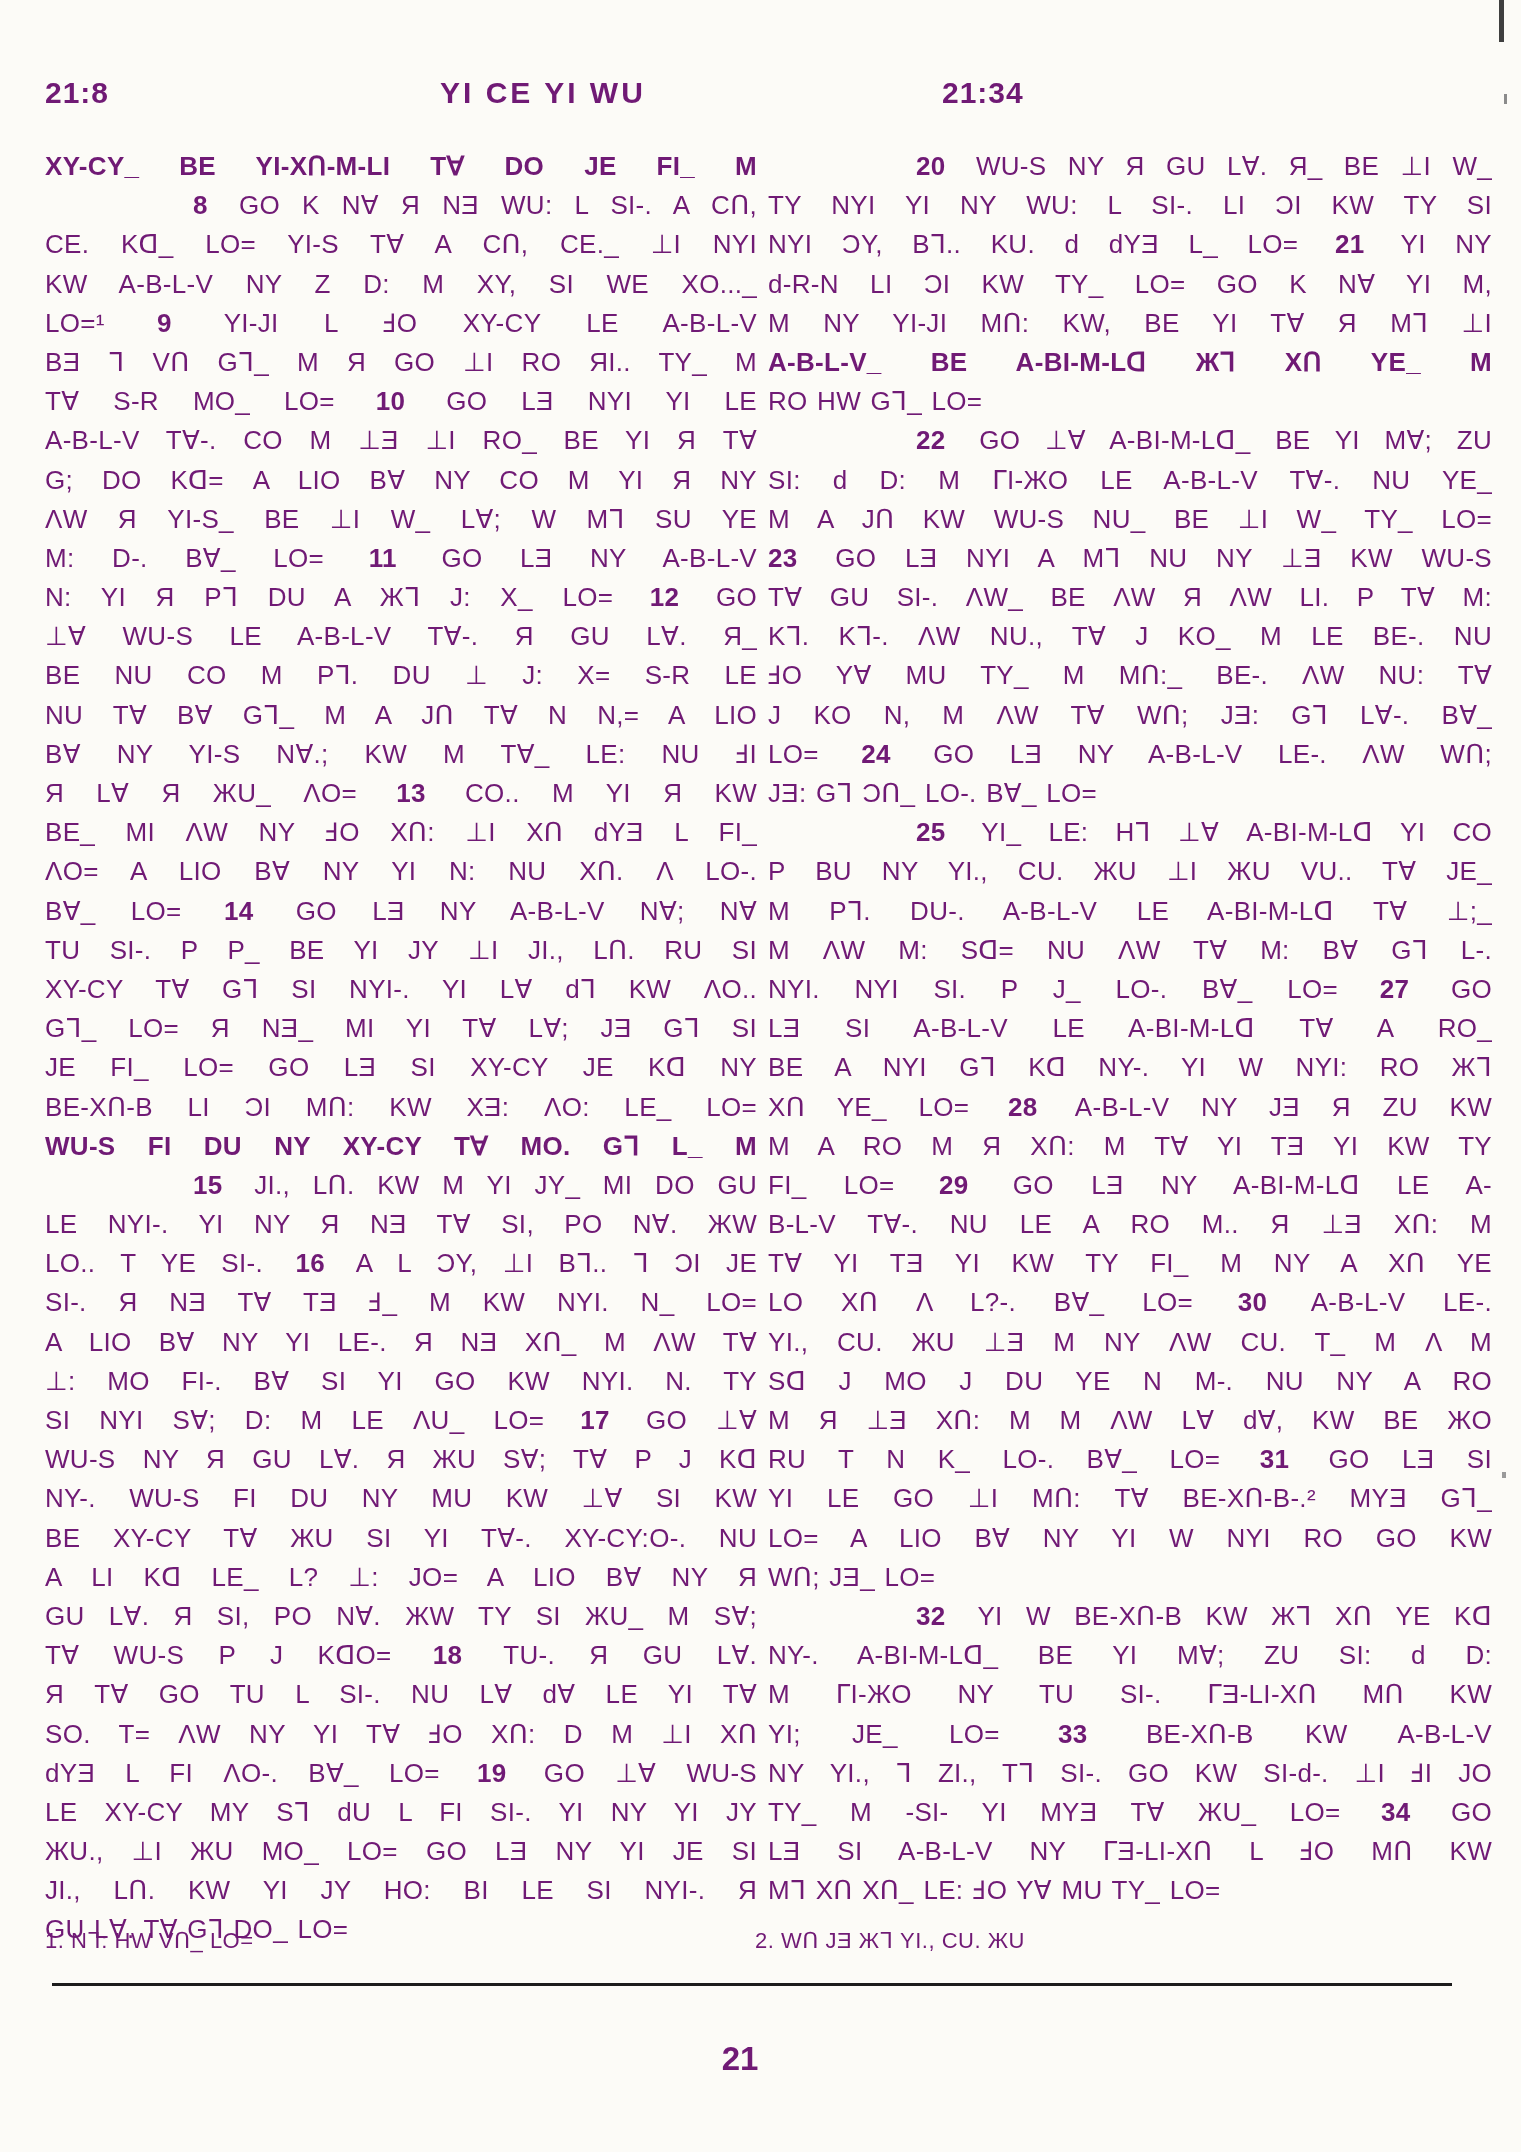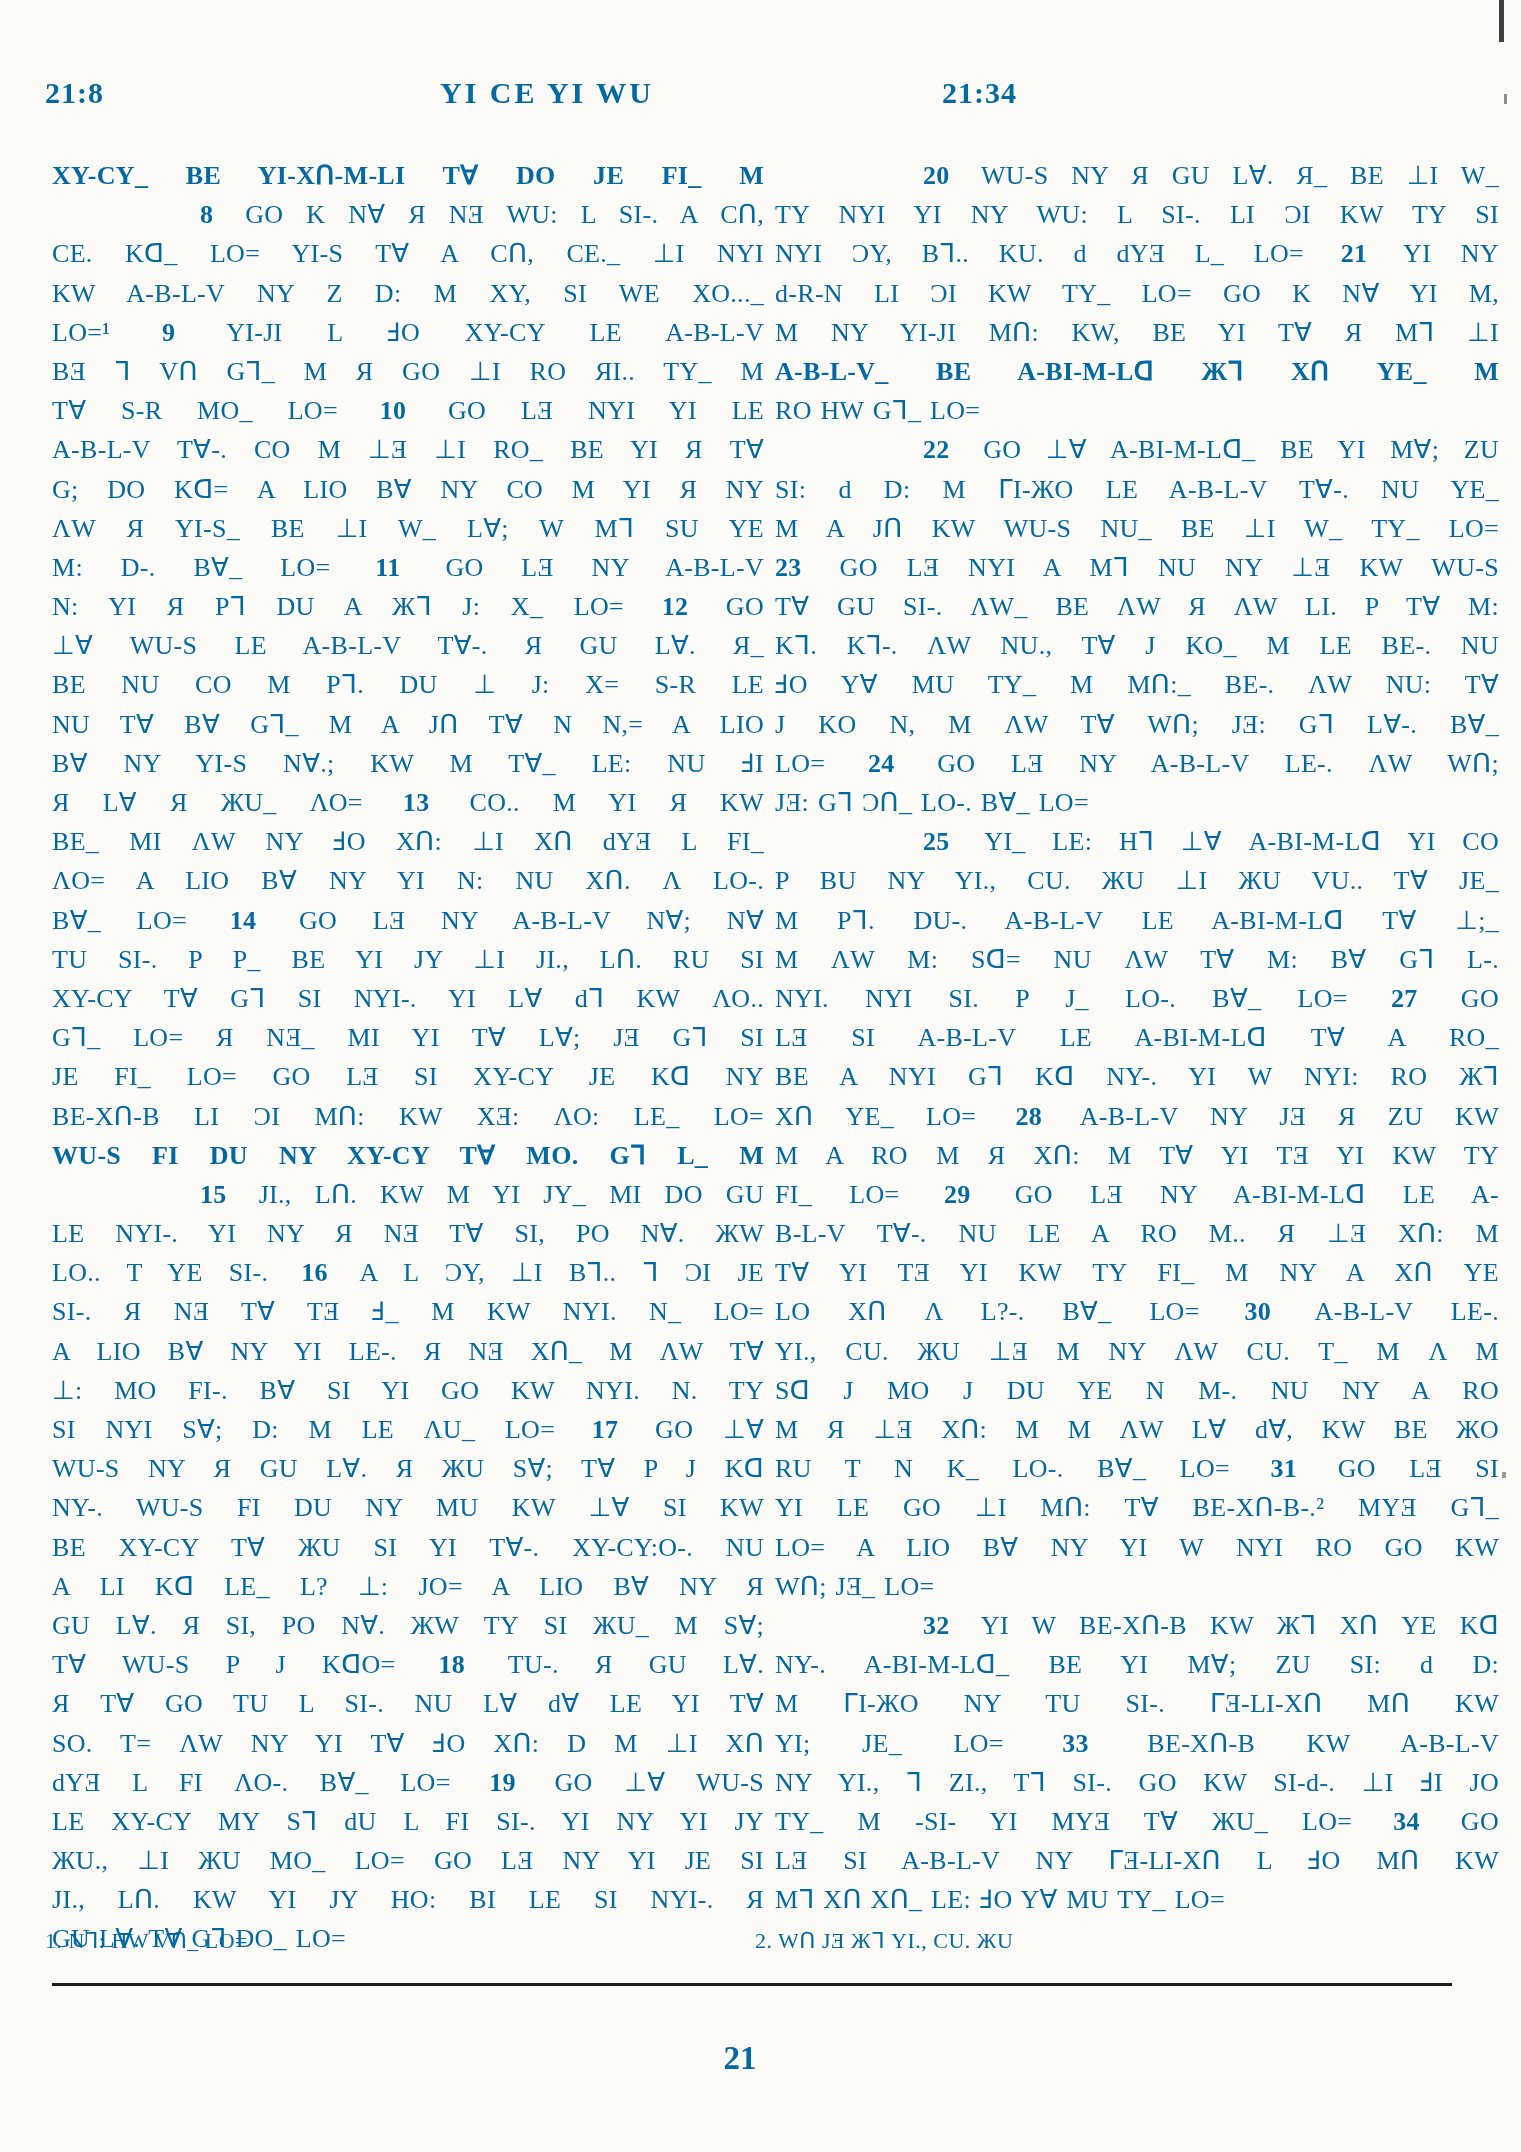--- a/index.html
+++ b/index.html
@@ -1,34 +1,33 @@
 <!DOCTYPE html>
 <html><head>
 <meta charset="utf-8">
 <style>
   html,body{margin:0;padding:0;}
   body{background:#e8e6e1;}
   .page{
     position:relative;
     width:1521px;height:2152px;
     background:#fcfbf7;
-    font-family:Liberation Serif, serif;
-    color:#0369a1;
+    font-family:Liberation Sans, sans-serif;
+    color:#701a75;
     overflow:hidden;
   }
   .hdr-item{position:absolute;top:76px;font-size:30px;font-weight:700;letter-spacing:1px;white-space:nowrap;}
   .hdr-left{left:45px;}
   .hdr-title{left:440px;letter-spacing:3px;}
   .hdr-right{left:942px;text-align:right;}
   .col{
-    position:absolute;top:156px;
+    position:absolute;top:147px;
     font-size:26px;
     letter-spacing:0.3px;
     word-spacing:2px;
-    margin-left:7px;
   }
   .col-left{left:45px;width:712px;}
   .col-right{left:768px;width:724px;}
   .line{
     height:39.2px;line-height:39.2px;
     text-align:justify;text-align-last:justify;
     white-space:nowrap;
   }
   .line.end{text-align-last:left;}
   .line.ind{padding-left:148px;}

